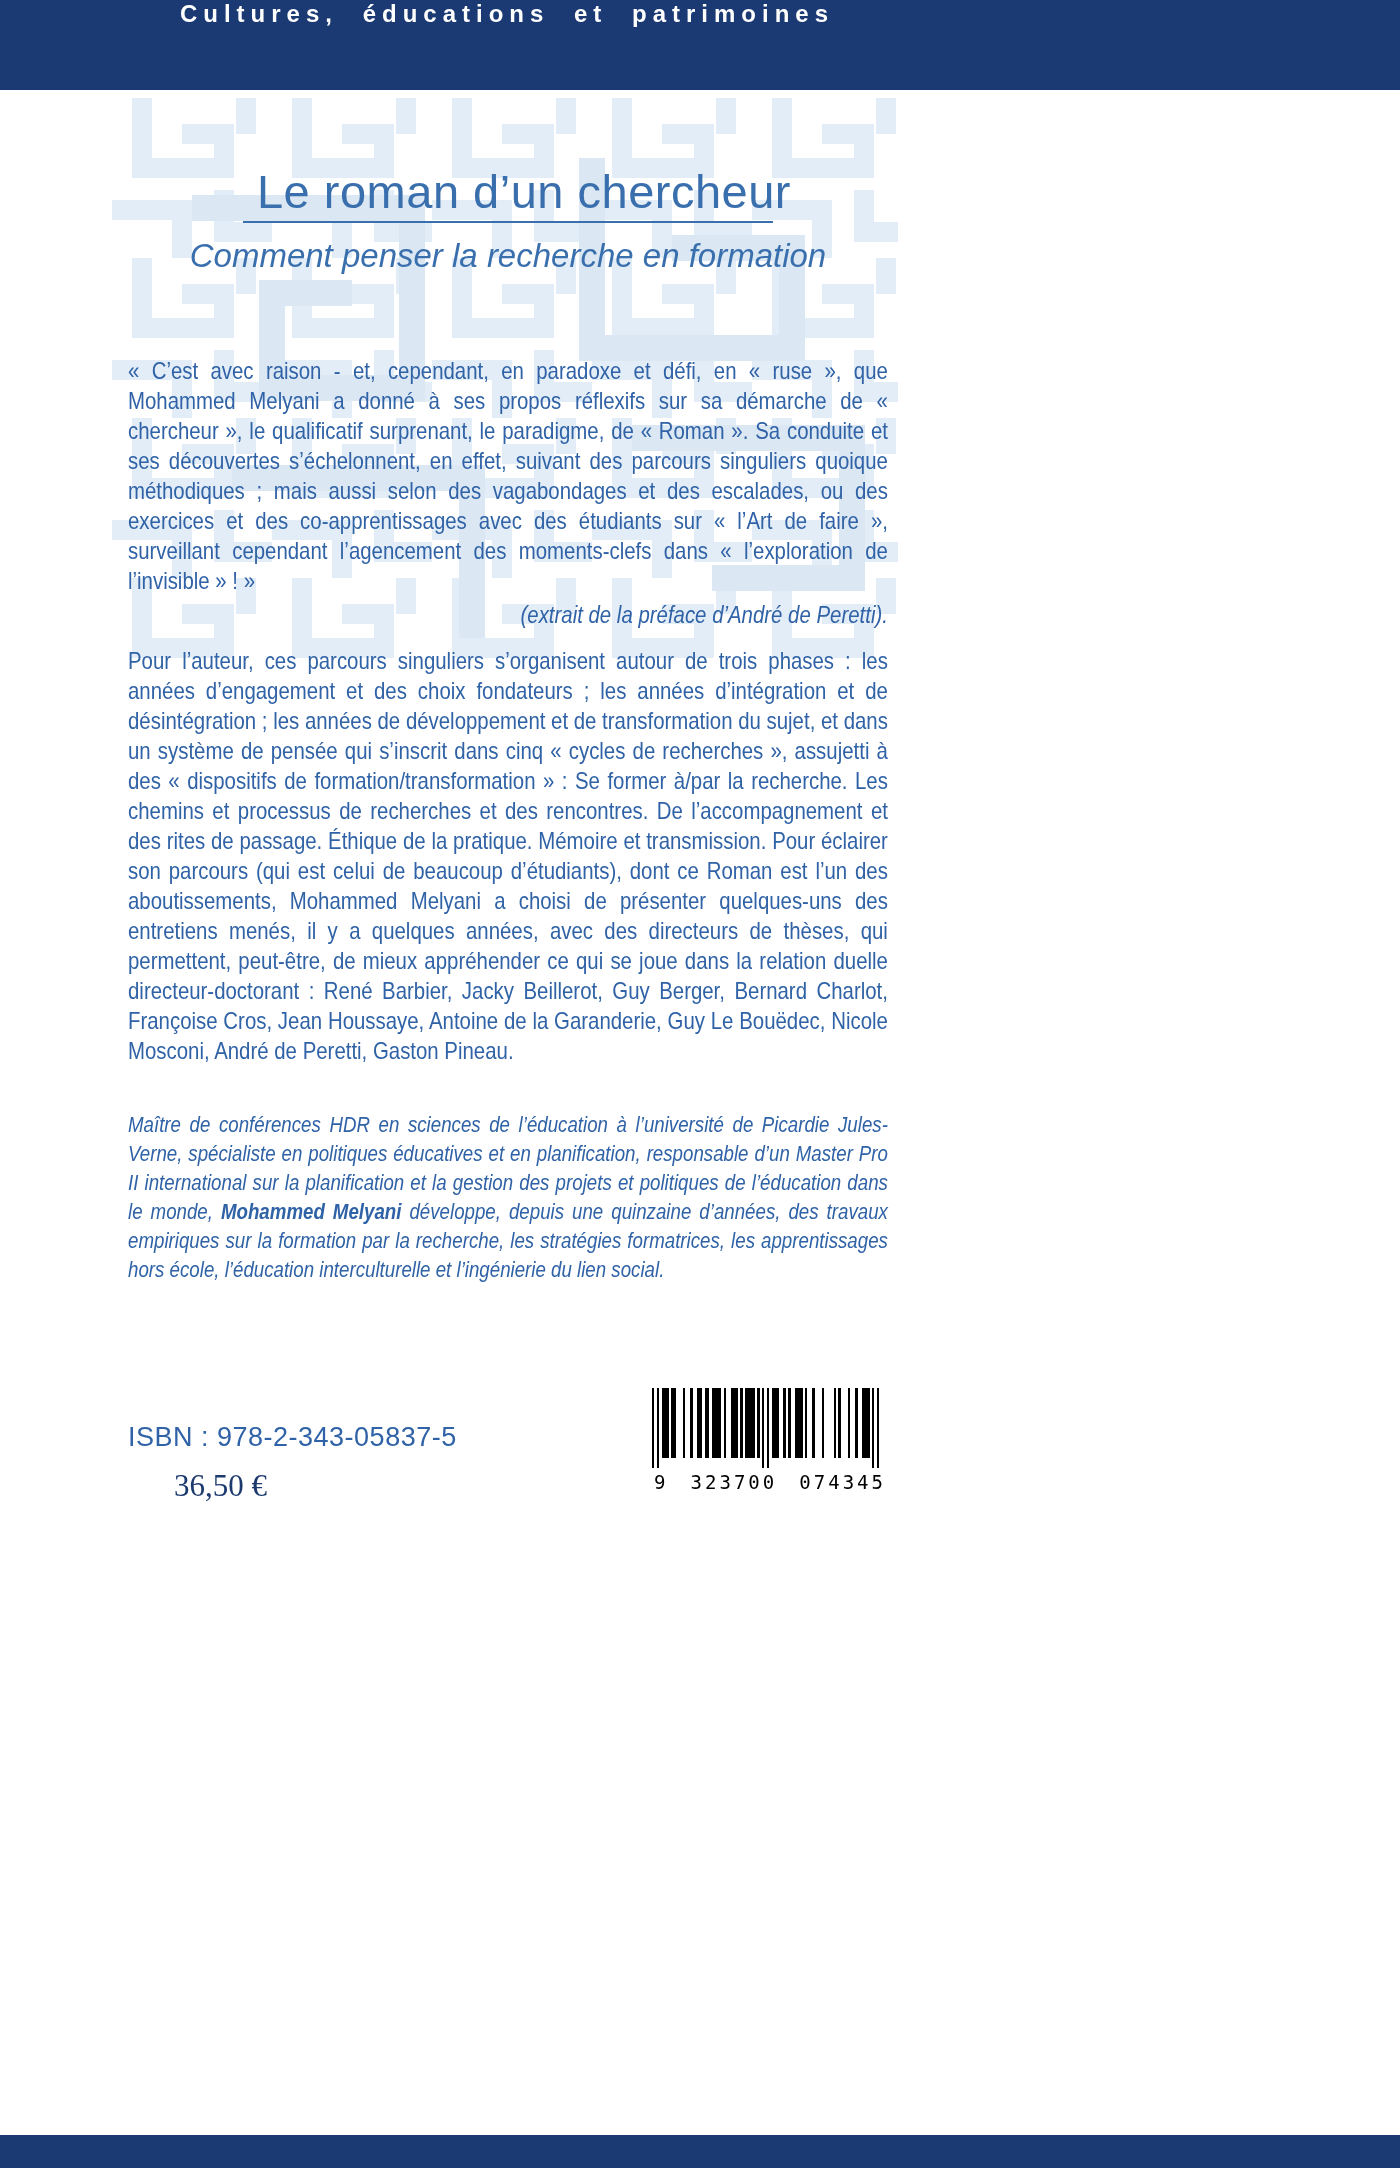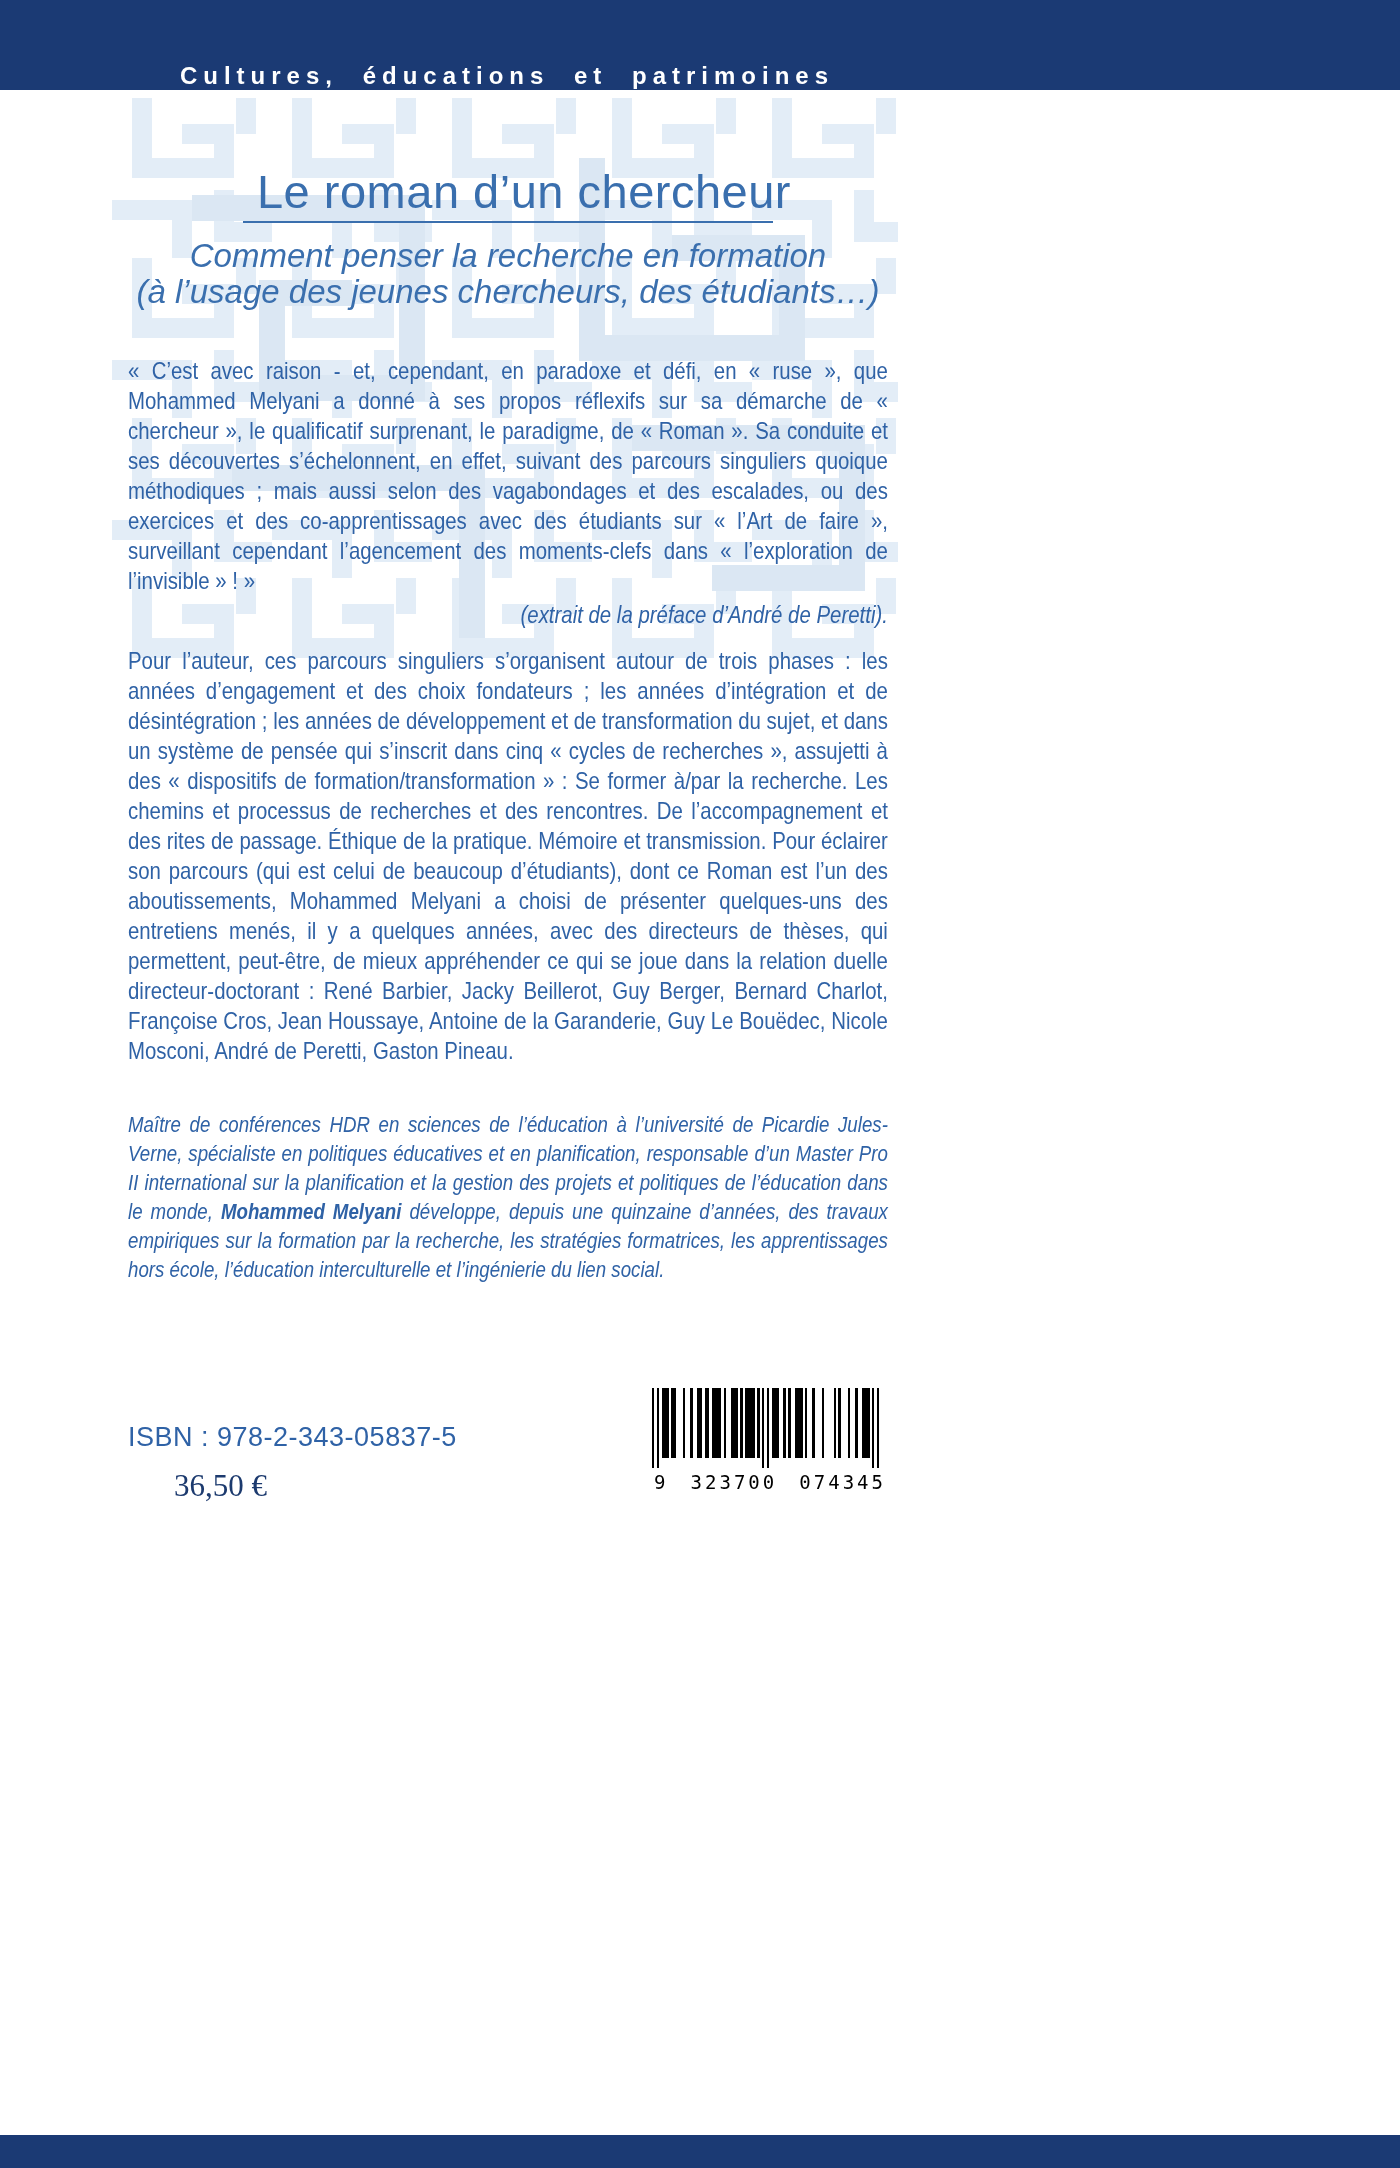--- a/index.html
+++ b/index.html
@@ -7,21 +7,21 @@
     position: relative;
     width: 1400px;
     height: 2168px;
     background: #ffffff;
     overflow: hidden;
     font-family: "Liberation Sans", sans-serif;
   }
 
   
   .band { position: absolute; left: 0; width: 100%; background: #1b3a74; }
-  .top-band { top: 0; height: 90px; display: flex; align-items: flex-end; }
+  .top-band { top: 0; height: 90px; display: flex; align-items: flex-start; }
   .top-band .band-label {
     display: block; width: 1014px; text-align: center;
     color: #ffffff; font-size: 24px; font-weight: 600;
     letter-spacing: 6px; word-spacing: 12px;
   }
   .bottom-band { bottom: 0; height: 33px; }
 
   
   .pattern-svg { position: absolute; left: 112px; top: 98px; z-index: 0; }
 
@@ -109,21 +109,20 @@
       <path d="M480 60 V 250 H 680 V 150 H 560"></path>
       <path d="M120 380 H 360 V 540"></path>
       <path d="M520 340 H 740 V 480 H 600"></path>
     </g>
   </svg>
 
   <h1 class="book-title">Le roman d’un chercheur</h1>
   <div class="title-rule"></div>
   <p class="subtitle">
     <span>Comment penser la recherche en formation</span><br>
-    <span>(à l’usage des jeunes chercheurs, des étudiants…)</span>
   </p>
 
   <div class="body-flow">
     <p class="quote">« C’est avec raison - et, cependant, en paradoxe et défi, en « ruse », que Mohammed Melyani a donné à ses propos réflexifs sur sa démarche de « chercheur », le qualificatif surprenant, le paradigme, de « Roman ». Sa conduite et ses découvertes s’échelonnent, en effet, suivant des parcours singuliers quoique méthodiques ; mais aussi selon des vagabondages et des escalades, ou des exercices et des co-apprentissages avec des étudiants sur « l’Art de faire », surveillant cependant l’agencement des moments-clefs dans « l’exploration de l’invisible » ! »</p>
     <p class="attribution">(extrait de la préface d’André de Peretti).</p>
     <p class="synopsis">Pour l’auteur, ces parcours singuliers s’organisent autour de trois phases : les années d’engagement et des choix fondateurs ; les années d’intégration et de désintégration ; les années de développement et de transformation du sujet, et dans un système de pensée qui s’inscrit dans cinq « cycles de recherches », assujetti à des « dispositifs de formation/transformation » : Se former à/par la recherche. Les chemins et processus de recherches et des rencontres. De l’accompagnement et des rites de passage. Éthique de la pratique. Mémoire et transmission. Pour éclairer son parcours (qui est celui de beaucoup d’étudiants), dont ce Roman est l’un des aboutissements, Mohammed Melyani a choisi de présenter quelques-uns des entretiens menés, il y a quelques années, avec des directeurs de thèses, qui permettent, peut-être, de mieux appréhender ce qui se joue dans la relation duelle directeur-doctorant : René Barbier, Jacky Beillerot, Guy Berger, Bernard Charlot, Françoise Cros, Jean Houssaye, Antoine de la Garanderie, Guy Le Bouëdec, Nicole Mosconi, André de Peretti, Gaston Pineau.</p>
     <p class="bio"><span>Maître de conférences HDR en sciences de l’éducation à l’université de Picardie Jules-Verne, spécialiste en politiques éducatives et en planification, responsable d’un Master Pro II international sur la planification et la gestion des projets et politiques de l’éducation dans le monde, </span><strong>Mohammed Melyani</strong><span> développe, depuis une quinzaine d’années, des travaux empiriques sur la formation par la recherche, les stratégies formatrices, les apprentissages hors école, l’éducation interculturelle et l’ingénierie du lien social.</span></p>
   </div>
 
   <div class="isbn">ISBN : 978-2-343-05837-5</div>

